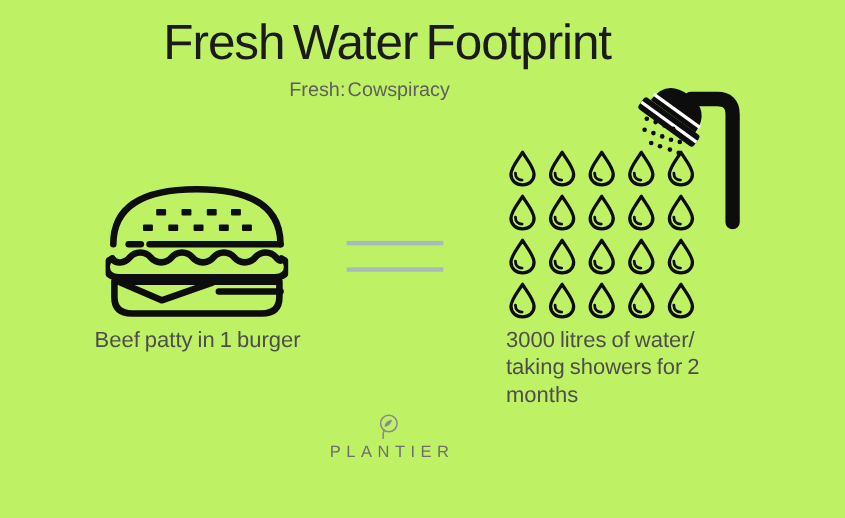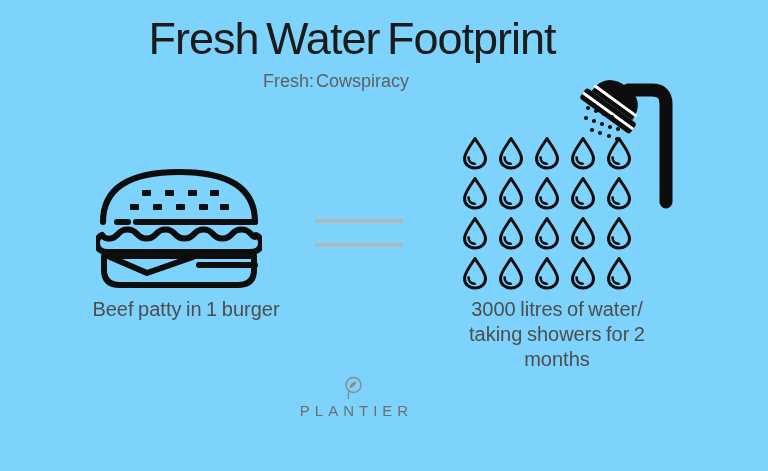--- a/index.html
+++ b/index.html
@@ -3,21 +3,21 @@
 <meta charset="utf-8">
 <style>
   html,body{margin:0;padding:0;}
   body{
     font-family:"Liberation Sans","DejaVu Sans",sans-serif;
     background:#ffffff;
   }
   .stage{
     position:relative;
     width:768px;height:471px;
-    background:#7dd3fc;
+    background:#bef264;
     overflow:hidden;
   }
   .title{
     position:absolute;left:0;top:13px;width:704px;
     margin:0;text-align:center;
     font-size:45px;font-weight:300;color:#1b1b1b;
     letter-spacing:-1px;word-spacing:-4px;
   }
   .subtitle{
     position:absolute;left:0;top:71px;width:672px;
@@ -31,26 +31,25 @@
   .equals-bar.b1{top:0;}
   .equals-bar.b2{top:24px;}
   .drops-grid{
     position:absolute;left:461px;top:136px;
     display:grid;column-gap:8px;row-gap:6px;
   }
   .drop{width:28px;height:34px;display:block;}
   .shower{position:absolute;left:578px;top:70px;}
   .caption{
     position:absolute;top:297px;
-    text-align:center;
     font-size:20px;line-height:25px;color:#4d4d4d;
     word-spacing:-1px;
   }
   .caption.left{left:86px;width:200px;}
-  .caption.right{left:444px;width:226px;}
+  .caption.right{left:460px;width:226px;}
   .logo-icon{position:absolute;left:343px;top:374px;}
   .brand{
     position:absolute;left:252px;top:402px;width:204px;
     text-align:center;
     font-size:15px;color:#6e6e6e;
     letter-spacing:5px;text-indent:5px;
     font-weight:400;
   }
 </style>
 </head>

